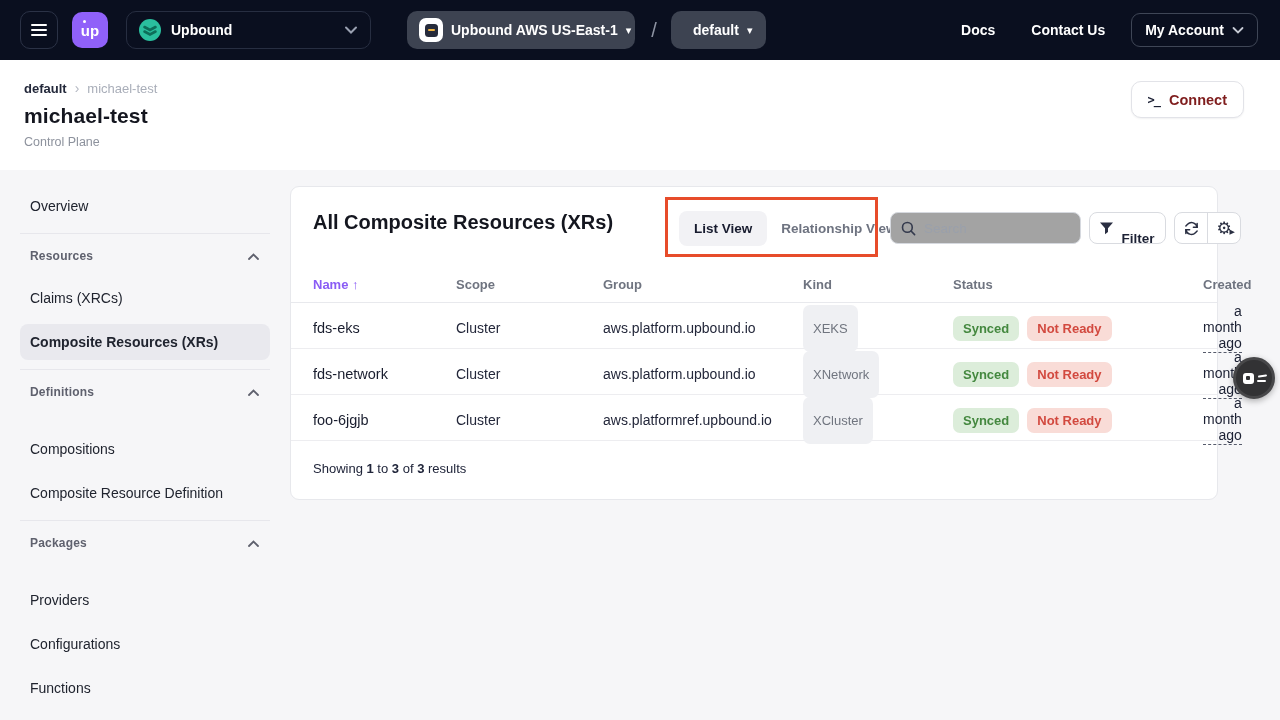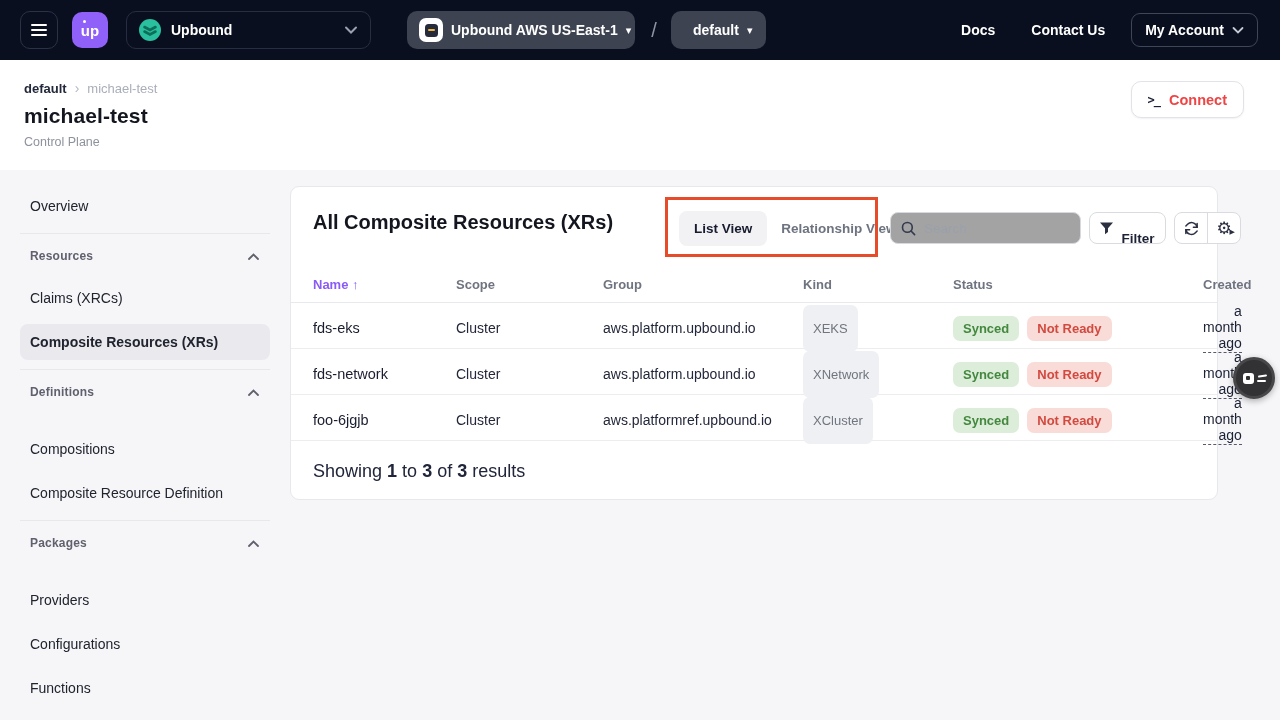--- a/index.html
+++ b/index.html
@@ -30,21 +30,21 @@
   
   .page-header { height:110px; background:#fff; position:relative; padding:20px 0 0 24px; }
   .breadcrumb { display:flex; align-items:center; gap:8px; font-size:13px; }
   .breadcrumb .root { color:#23283a; font-weight:600; cursor:pointer; }
   .breadcrumb .sep { color:#b4b8c2; font-size:14px; }
   .breadcrumb .current { color:#a9aeb9; }
   .page-title { font-size:21px; font-weight:800; color:#14161f; margin-top:8px; letter-spacing:.1px; }
   .page-subtitle { font-size:12.5px; color:#8d929d; margin-top:7px; }
   .connect-btn { position:absolute; right:36px; top:21px; height:37px; background:#fff; border:1px solid #e2e3e8; box-shadow:0 1px 2px rgba(20,22,40,.06); border-radius:10px; display:flex; align-items:center; gap:9px; padding:0 16px; cursor:pointer; }
   .connect-btn .term { font-family:"DejaVu Sans Mono",monospace; font-weight:700; font-size:12px; color:#1a1f33; letter-spacing:-1px; }
-  .connect-btn .lbl { font-weight:800; font-size:14.5px; color:#ef4444; }
+  .connect-btn .lbl { font-weight:800; font-size:14.5px; color:#7f1d1d; }
 
   
   .sidebar { position:absolute; left:20px; top:188px; width:250px; }
   .side-item { height:36px; display:flex; align-items:center; padding:0 10px; font-size:14px; color:#20242f; border-radius:8px; cursor:pointer; white-space:nowrap; }
   .side-item.selected { background:#e9e9ee; font-weight:700; }
   .side-item + .side-item { margin-top:8px; }
   .side-divider { height:1px; background:#e7e7ec; margin:9px 0 12px 0; }
   .side-header { display:flex; align-items:center; justify-content:space-between; padding:0 10px; height:20px; margin-bottom:14px; cursor:pointer; }
   .side-header .txt { font-size:12px; font-weight:700; color:#5f616e; letter-spacing:.2px; }
   .group-gap { height:15px; }
@@ -74,21 +74,21 @@
   .th-created { text-align:right; }
   .tbl-row { height:46px; border-bottom:1px solid #ededf0; font-size:14px; color:#23273a; }
   .cell-name { font-size:14.5px; color:#191d2e; }
   .kind-badge { display:inline-block; background:#eff0f3; color:#70757f; border-radius:7px; padding:16px 10px; font-size:13px; }
   .status-cell { display:flex; gap:8px; }
   .pill { border-radius:7px; padding:5px 10px; font-size:13px; font-weight:600; }
   .pill-synced { background:#dcedda; color:#44883f; }
   .pill-notready { background:#f9dcd7; color:#d2493f; }
   .cell-created { text-align:right; }
   .created-link { display:inline-block; color:#1c2134; border-bottom:1.5px dashed #565b6b; padding-bottom:1px; cursor:pointer; }
-  .tbl-footer { padding:20px 22px; font-size:18px; color:#20253a; }
+  .tbl-footer { padding:20px 22px; font-size:13px; color:#20253a; }
   .tbl-footer b { font-weight:800; }
 
   
   .float-widget { position:absolute; left:1233px; top:357px; width:42px; height:42px; border-radius:50%; background:#323234; border:3px solid #474749; z-index:20; display:flex; align-items:center; justify-content:center; cursor:pointer; box-shadow:0 2px 6px rgba(0,0,0,.3); }
   .fw-icon { display:flex; align-items:center; gap:2px; }
   .fw-box { width:11px; height:11px; background:#fff; border-radius:3px; display:flex; align-items:center; justify-content:center; }
   .fw-dot { width:4px; height:4px; background:#323234; border-radius:1px; }
   .fw-lines { display:flex; flex-direction:column; gap:3px; margin-left:1px; }
   .fw-lines i { display:block; width:9px; height:2px; background:#fff; border-radius:1px; }
   .fw-lines i:first-child { transform:translateX(1px) rotate(-8deg); }

